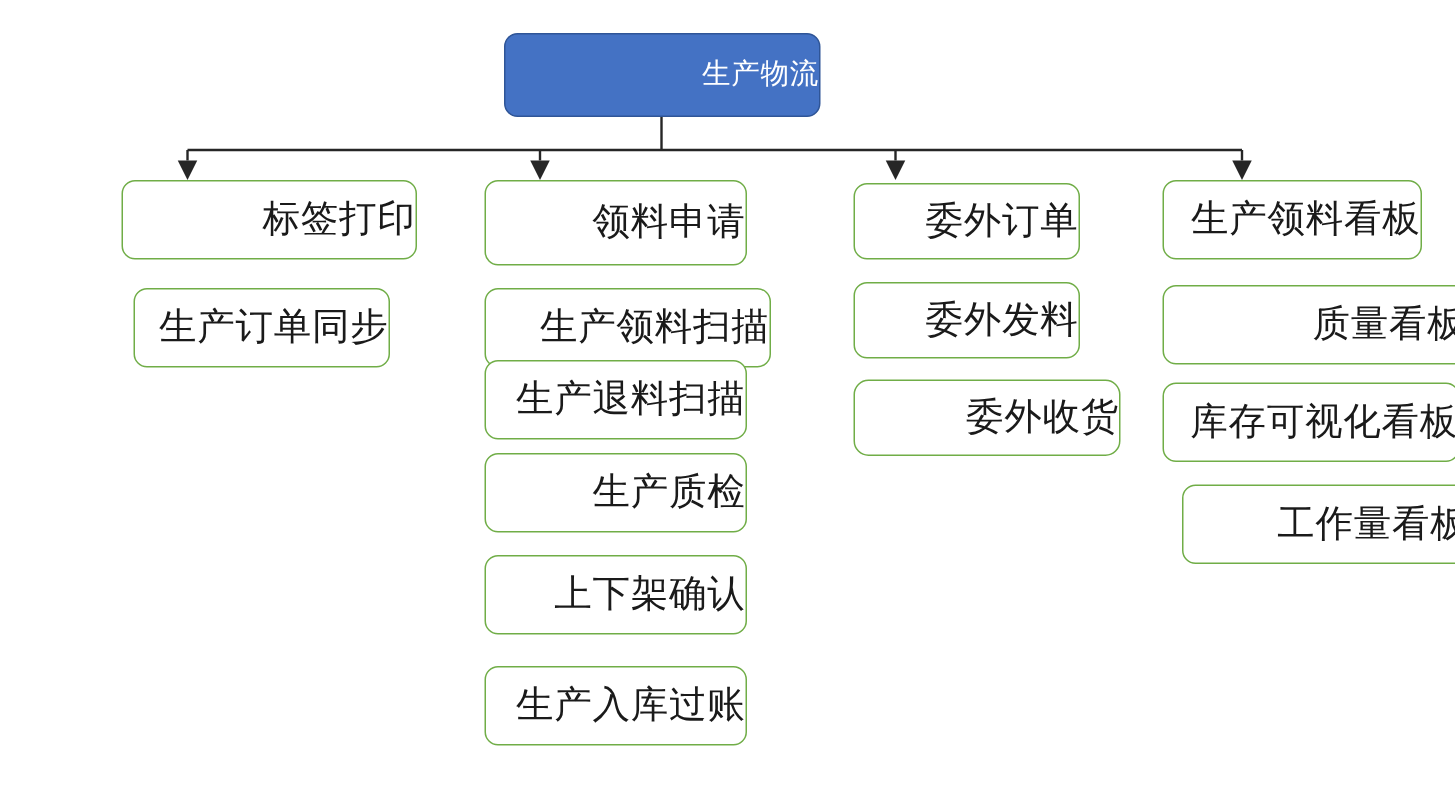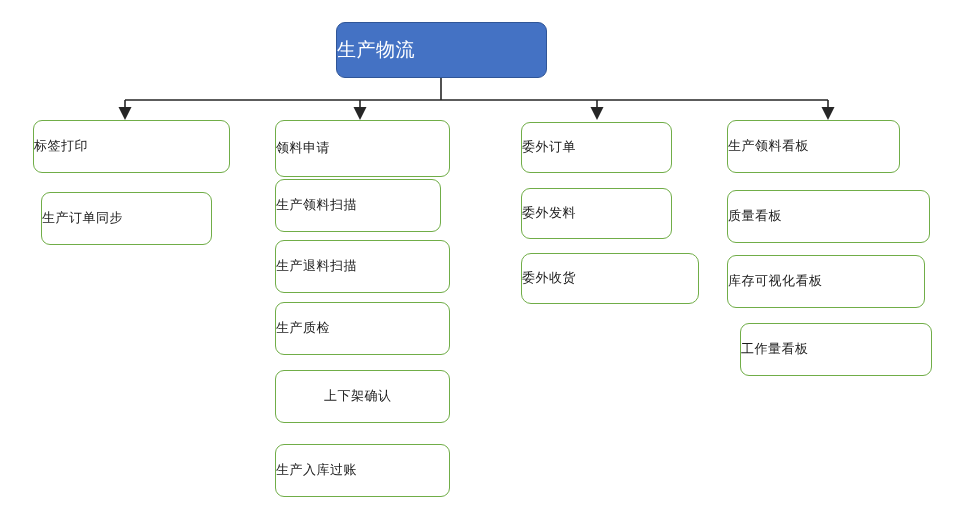--- a/index.html
+++ b/index.html
@@ -24,37 +24,38 @@
     top: 0;
     width: 970px;
     height: 526px;
     pointer-events: none;
   }
   .node {
     position: absolute;
     box-sizing: border-box;
     display: flex;
     align-items: center;
-    justify-content: flex-start;
+    justify-content: flex-end;
     border-radius: 9px;
     text-align: center;
     line-height: 1.1;
     white-space: nowrap;
   }
   .node-root {
     background: #4472C4;
     border: 1.6px solid #2F5597;
     color: #ffffff;
     font-size: 19px;
   }
   .node-leaf {
     background: #ffffff;
     border: 1.7px solid #70AD47;
     color: #1a1a1a;
-    font-size: 13px;
+    font-size: 25px;
+    margin-left: 48px;
   }
   .node-label {
     display: block;
     letter-spacing: 0.5px;
   }
 </style>
 </head>
 <body>
 
 <div id="diagram">
@@ -82,21 +83,21 @@
       </div>
       <div class="node node-leaf" style="left: 33px; top: 120px; width: 197px; height: 53px;">
         <span class="node-label">标签打印</span>
       </div>
       <div class="node node-leaf" style="left: 41px; top: 192px; width: 171px; height: 53px;">
         <span class="node-label">生产订单同步</span>
       </div>
       <div class="node node-leaf" style="left: 275px; top: 120px; width: 175px; height: 57px;">
         <span class="node-label">领料申请</span>
       </div>
-      <div class="node node-leaf" style="left: 275px; top: 179px; width: 166px; height: 53px;">
+      <div class="node node-leaf" style="left: 275px; top: 192px; width: 191px; height: 53px;">
         <span class="node-label">生产领料扫描</span>
       </div>
       <div class="node node-leaf" style="left: 275px; top: 240px; width: 175px; height: 53px;">
         <span class="node-label">生产退料扫描</span>
       </div>
       <div class="node node-leaf" style="left: 275px; top: 302px; width: 175px; height: 53px;">
         <span class="node-label">生产质检</span>
       </div>
       <div class="node node-leaf" style="left: 275px; top: 370px; width: 175px; height: 53px; padding-left: 48px;">
         <span class="node-label">上下架确认</span>

